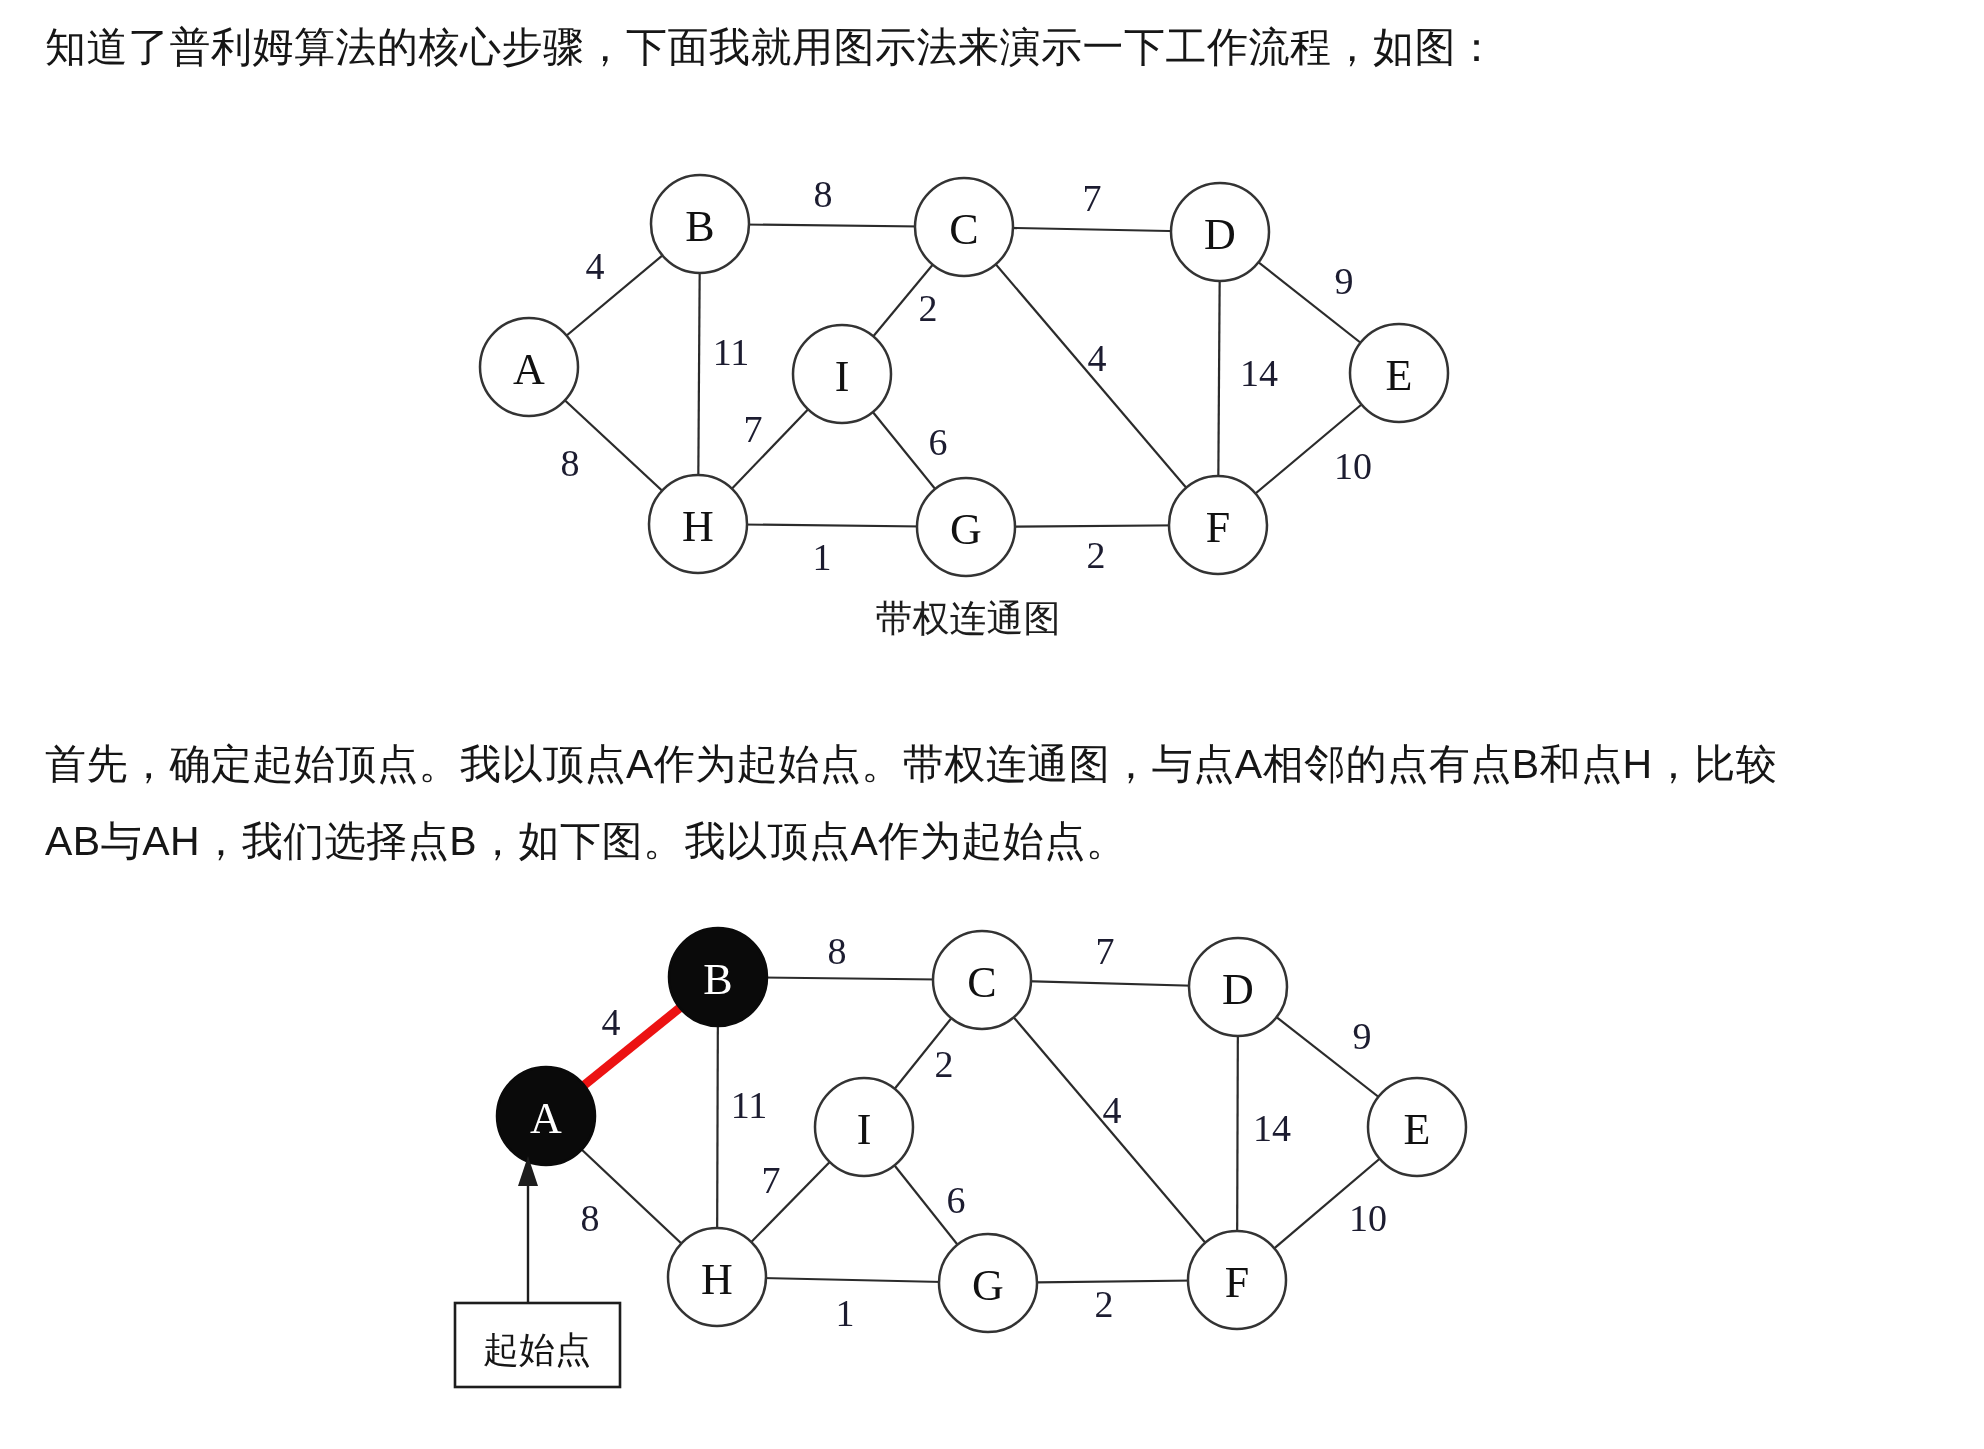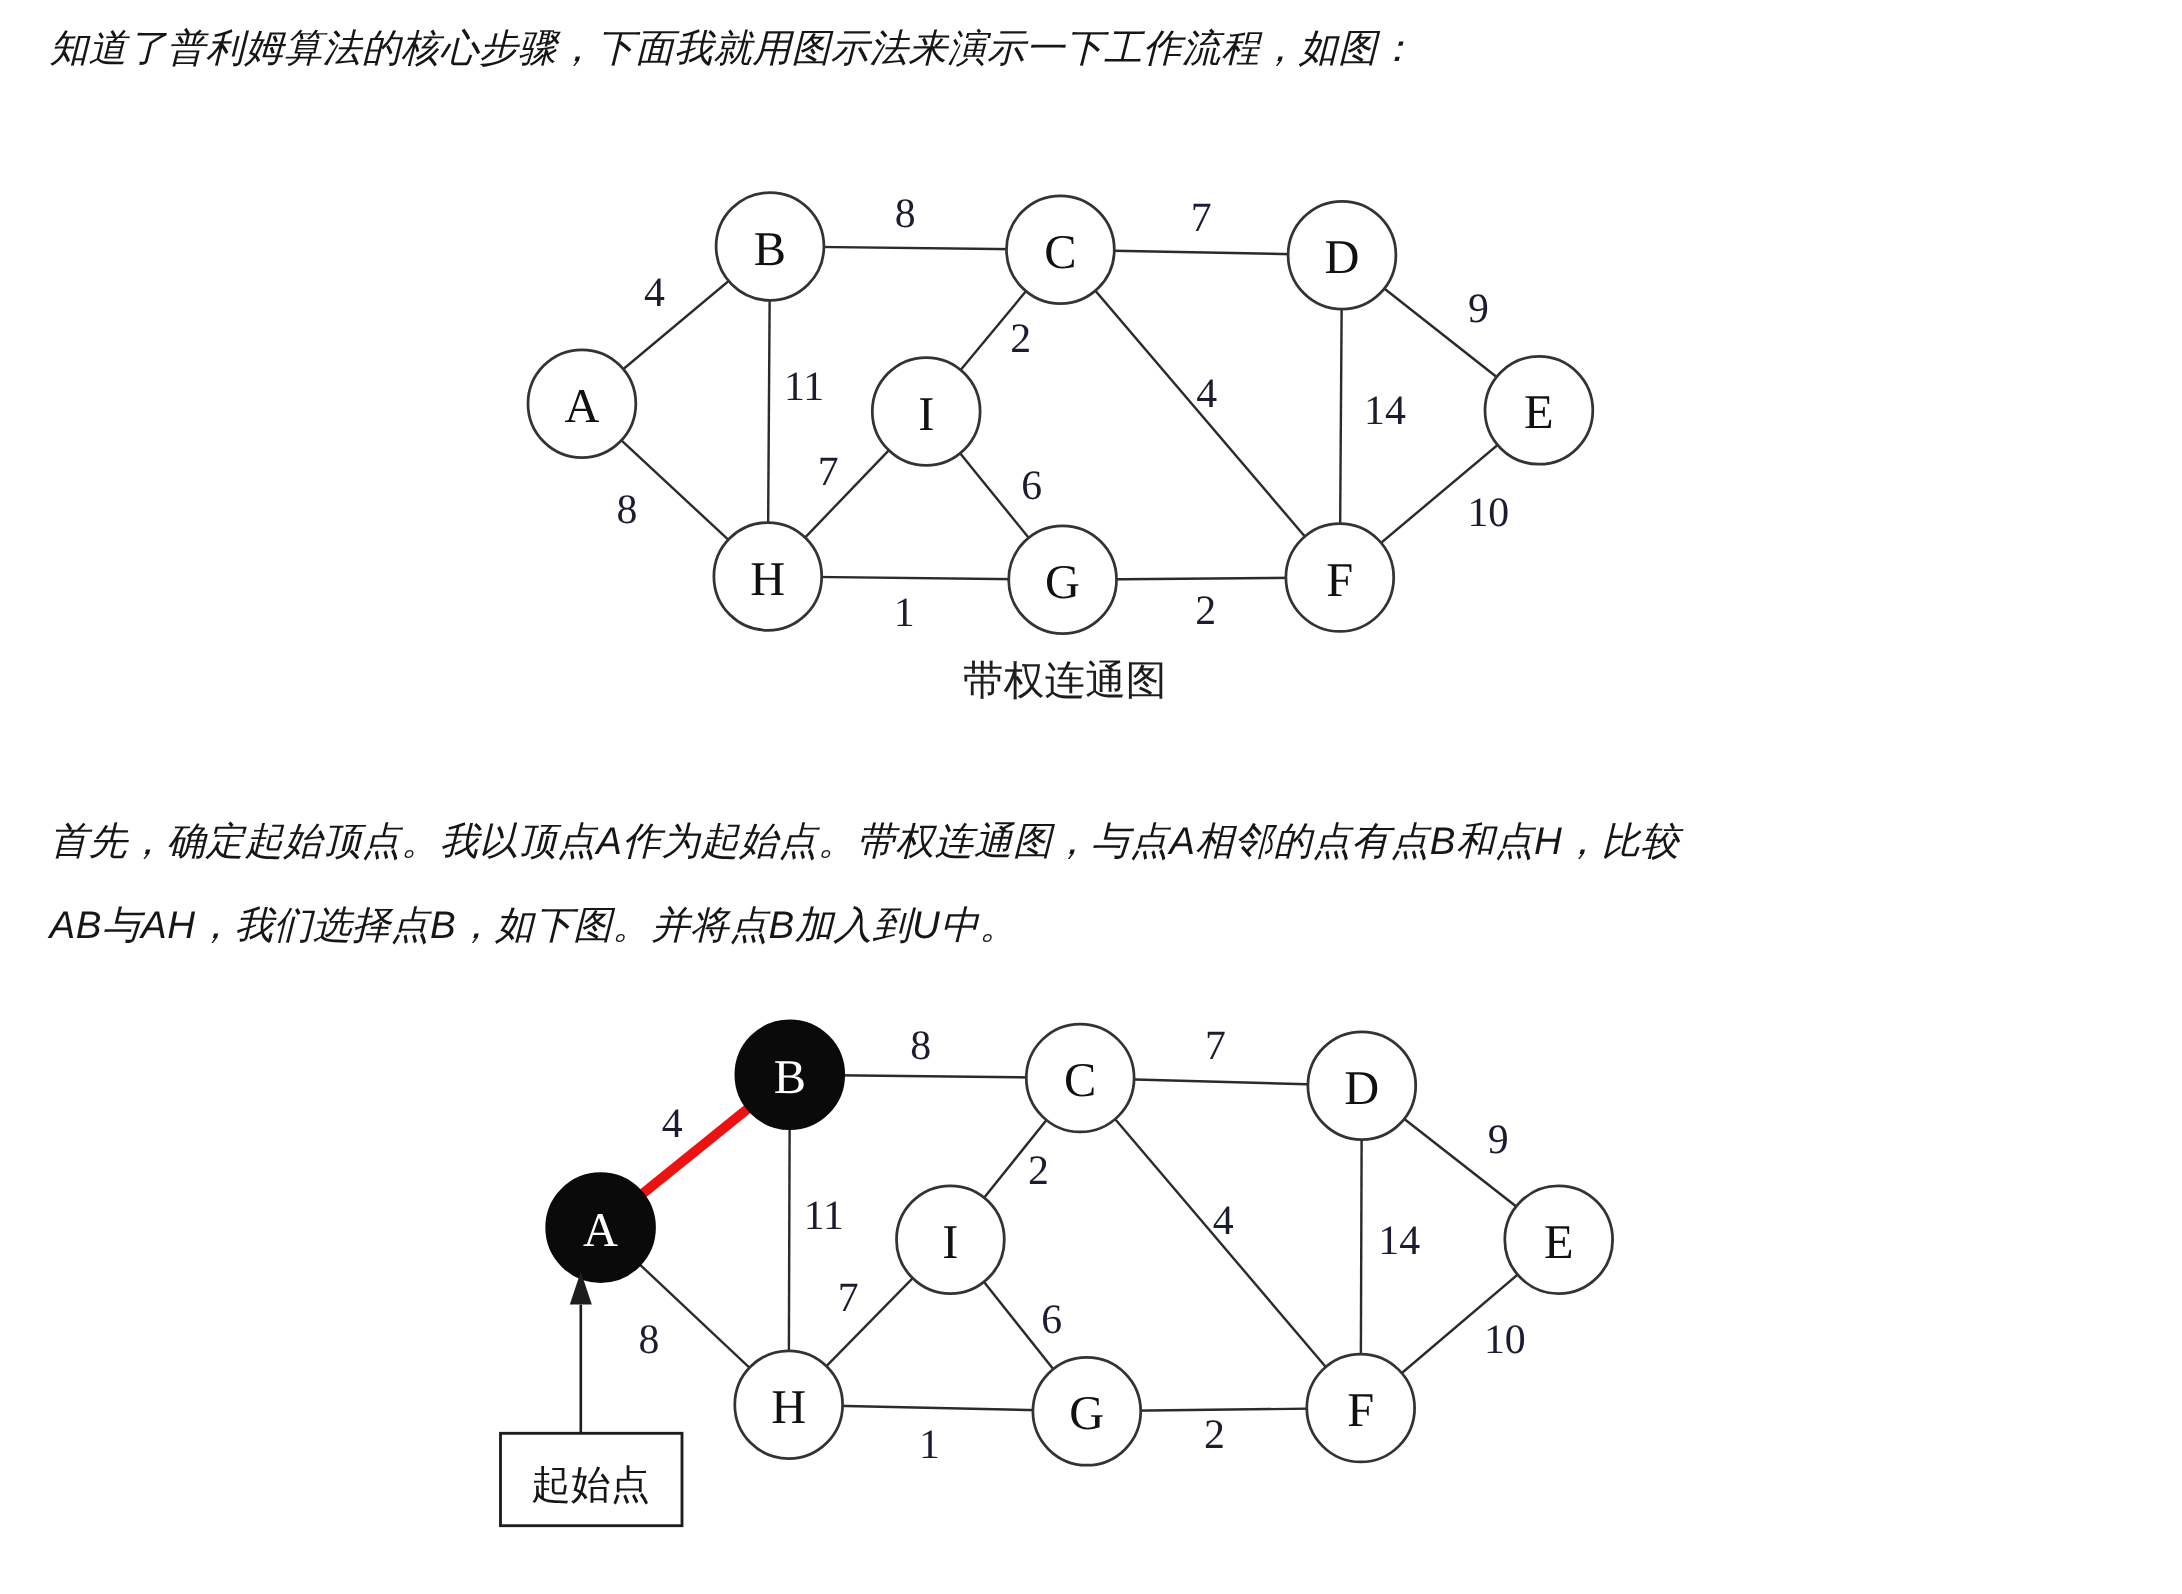--- a/index.html
+++ b/index.html
@@ -7,40 +7,39 @@
     position:relative;
     width:1984px;height:1449px;
     background:#ffffff;
     overflow:hidden;
     font-family:"Liberation Sans", sans-serif;
   }
   .para{
     position:absolute;
     left:45px;
     color:#161616;
-    font-size:35px;
+    font-size:41px;
     letter-spacing:0.5px;
     white-space:nowrap;
-    font-style:italic;
   }
   #intro{top:20px;}
   #step1{top:726px;line-height:77px;}
   #graph-svg{position:absolute;left:0;top:0;}
   text{user-select:none;}
 </style>
 </head>
 <body>
 
 <div id="page">
 
   <div id="intro" class="para">知道了普利姆算法的核心步骤，下面我就用图示法来演示一下工作流程，如图：</div>
 
   <div id="step1" class="para">
     <div>首先，确定起始顶点。我以顶点A作为起始点。带权连通图，与点A相邻的点有点B和点H，比较</div>
-    <div>AB与AH，我们选择点B，如下图。并将点B加入到U中。</div>
+    <div>AB与AH，我们选择点B，如下图。我以顶点A作为起始点。</div>
   </div>
 
   <svg id="graph-svg" width="1984" height="1449" viewBox="0 0 1984 1449">
 
     <g id="diagram1">
         <line x1="529" y1="367" x2="700" y2="224" stroke="#2b2b2b" stroke-width="2.2"></line>
         <line x1="529" y1="367" x2="698" y2="524" stroke="#2b2b2b" stroke-width="2.2"></line>
         <line x1="700" y1="224" x2="964" y2="227" stroke="#2b2b2b" stroke-width="2.2"></line>
         <line x1="700" y1="224" x2="698" y2="524" stroke="#2b2b2b" stroke-width="2.2"></line>
         <line x1="964" y1="227" x2="1220" y2="232" stroke="#2b2b2b" stroke-width="2.2"></line>

